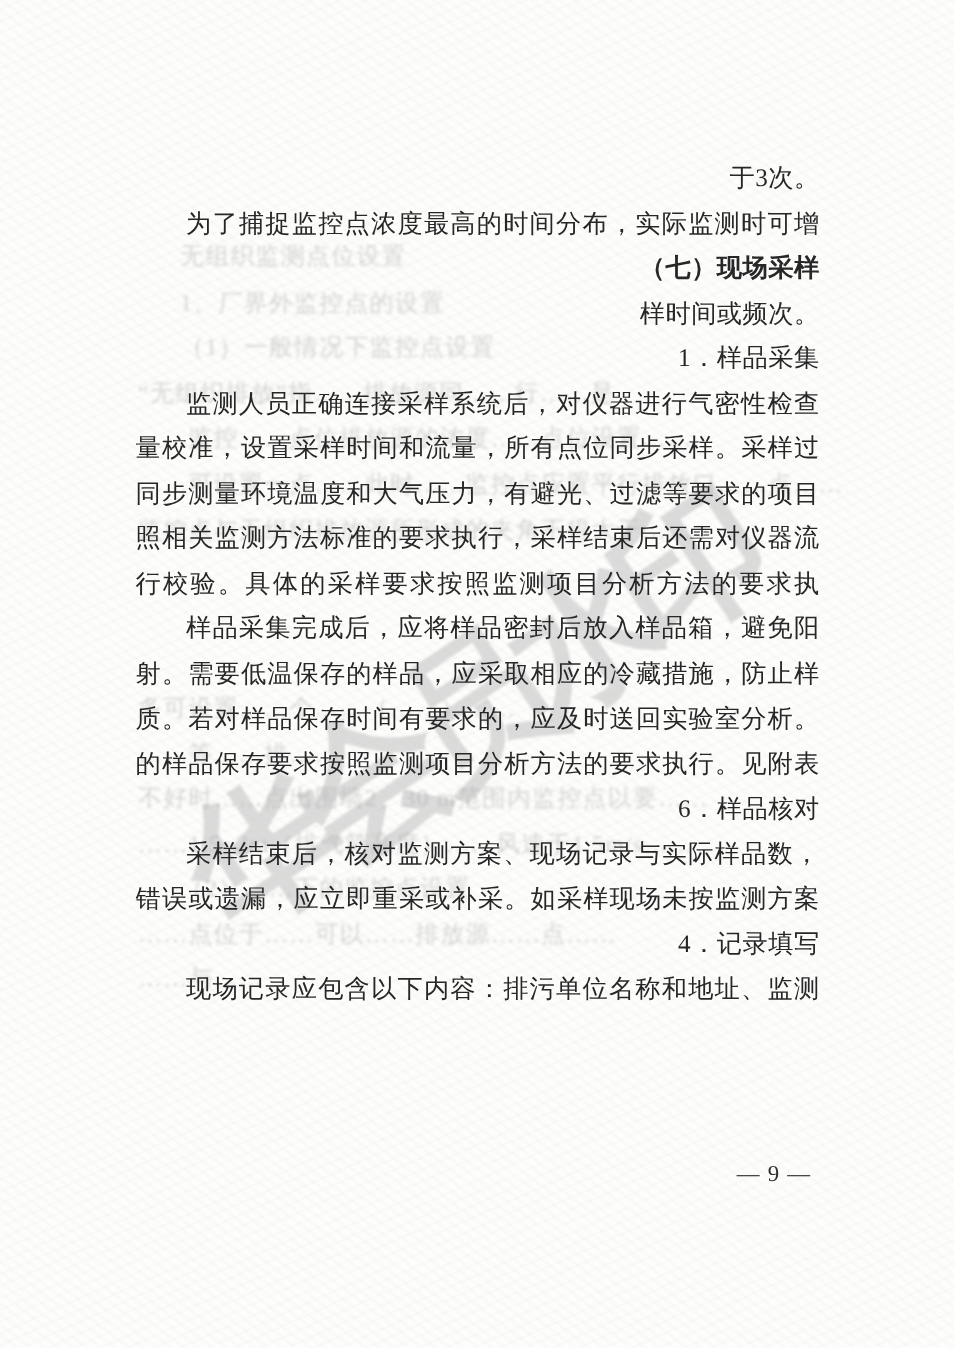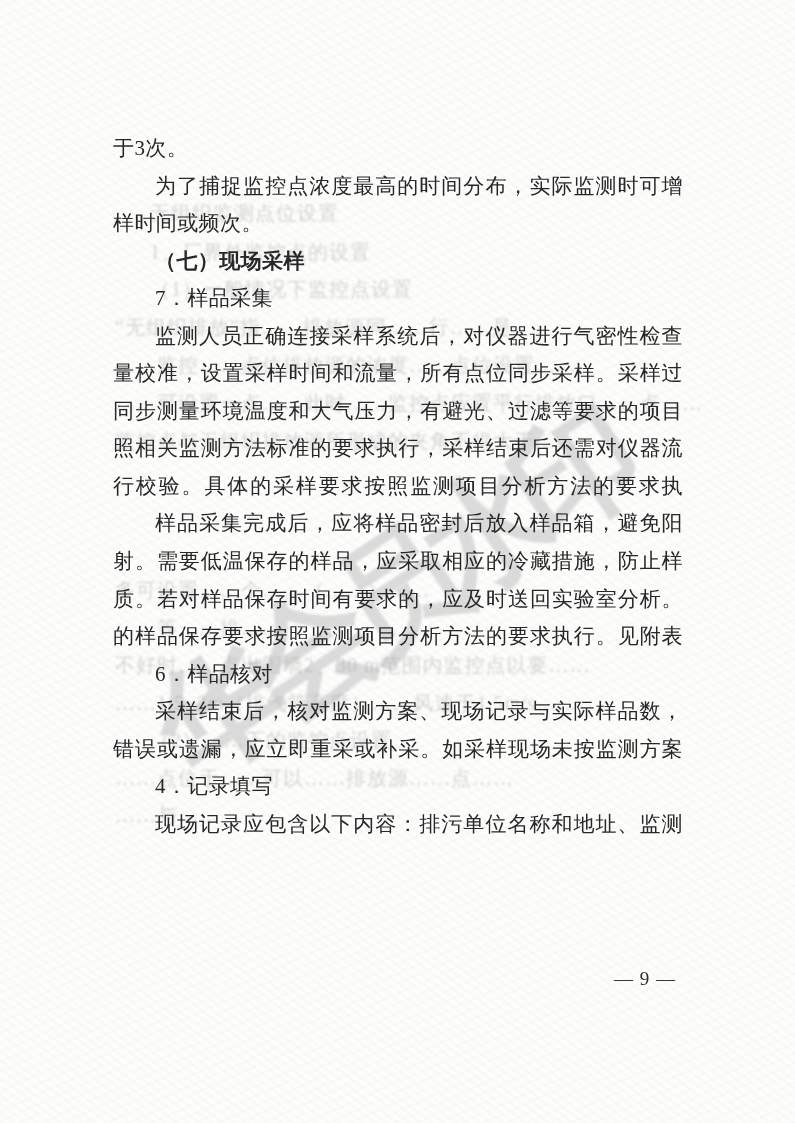--- a/index.html
+++ b/index.html
@@ -33,20 +33,21 @@
     opacity:.42;filter:blur(1.2px);
   }
   
   .content{
     position:absolute;left:113px;top:130px;width:570px;
     color:#272727;font-size:21px;
   }
   .line{
     height:37.55px;line-height:37.55px;white-space:nowrap;
     letter-spacing:.4px;
+    text-align:right;
   }
   .line.full{white-space:normal;text-align:justify;text-align-last:justify;overflow:hidden;}
   .line.indent{padding-left:42px;}
   .line.indent.full{padding-left:0;text-indent:42px;}
   .line.head{font-weight:700;}
   .page-number{
     position:absolute;left:595px;top:968px;width:100px;
     font-size:19px;letter-spacing:1px;color:#2e2e2e;text-align:center;
     white-space:nowrap;
   }
@@ -71,23 +72,23 @@
   <div class="ghost" style="left:115px;top:615px;">……等……排……</div>
   <div class="ghost" style="left:115px;top:652px;">不好时……点出围墙2、30 m范围内监控点以要……</div>
   <div class="ghost" style="left:115px;top:690px;">……1.5~2m（排气筒高度）……风速于1.5m/s……</div>
   <div class="ghost" style="left:150px;top:727px;">（2）……下的监控点设置</div>
   <div class="ghost" style="left:115px;top:765px;">……点位于……可以……排放源……点……</div>
   <div class="ghost" style="left:115px;top:802px;">……与……</div>
 
   <div class="content">
     <div class="line">于3次。</div>
     <div class="line indent full">为了捕捉监控点浓度最高的时间分布，实际监测时可增加采</div>
+    <div class="line indent head">（七）现场采样</div>
     <div class="line">样时间或频次。</div>
-    <div class="line indent head">（七）现场采样</div>
-    <div class="line indent">7．样品采集</div>
+    <div class="line indent">1．样品采集</div>
     <div class="line indent full">监测人员正确连接采样系统后，对仪器进行气密性检查和流</div>
     <div class="line full">量校准，设置采样时间和流量，所有点位同步采样。采样过程中</div>
     <div class="line full">同步测量环境温度和大气压力，有避光、过滤等要求的项目应按</div>
     <div class="line full">照相关监测方法标准的要求执行，采样结束后还需对仪器流量进</div>
     <div class="line full">行校验。具体的采样要求按照监测项目分析方法的要求执行。见</div>
     <div class="line indent full">样品采集完成后，应将样品密封后放入样品箱，避免阳光直</div>
     <div class="line full">射。需要低温保存的样品，应采取相应的冷藏措施，防止样品变</div>
     <div class="line full">质。若对样品保存时间有要求的，应及时送回实验室分析。具体</div>
     <div class="line full">的样品保存要求按照监测项目分析方法的要求执行。见附表1。</div>
     <div class="line indent">6．样品核对</div>

